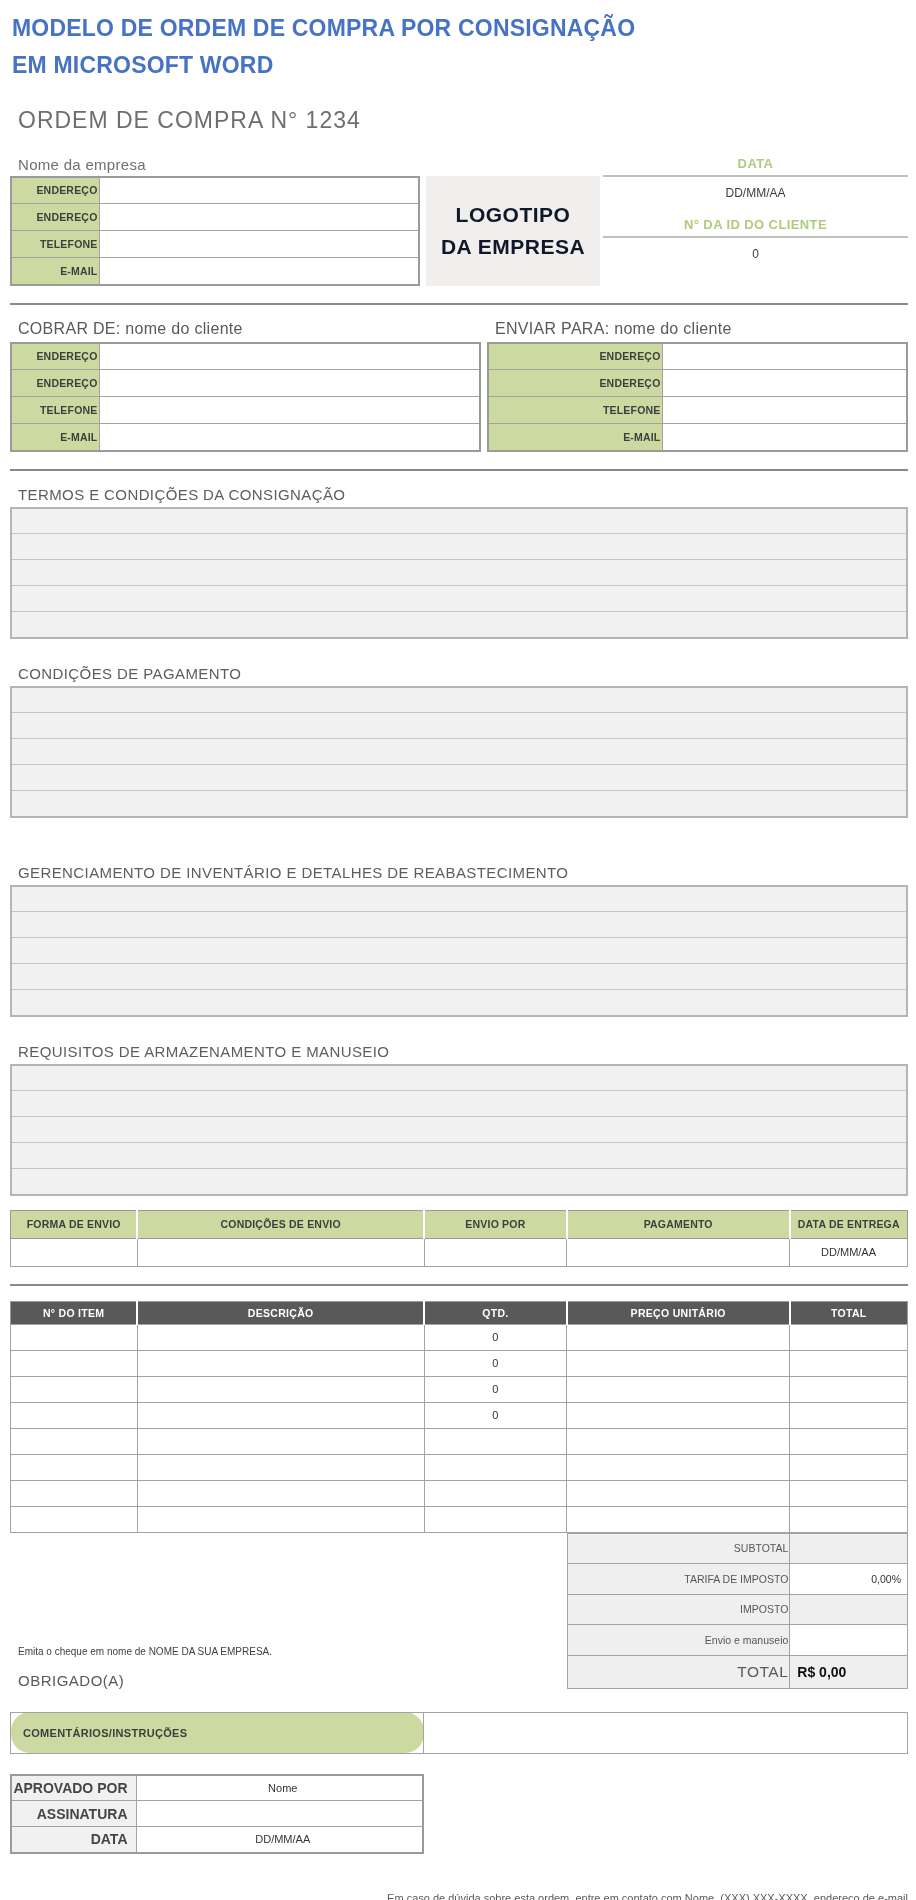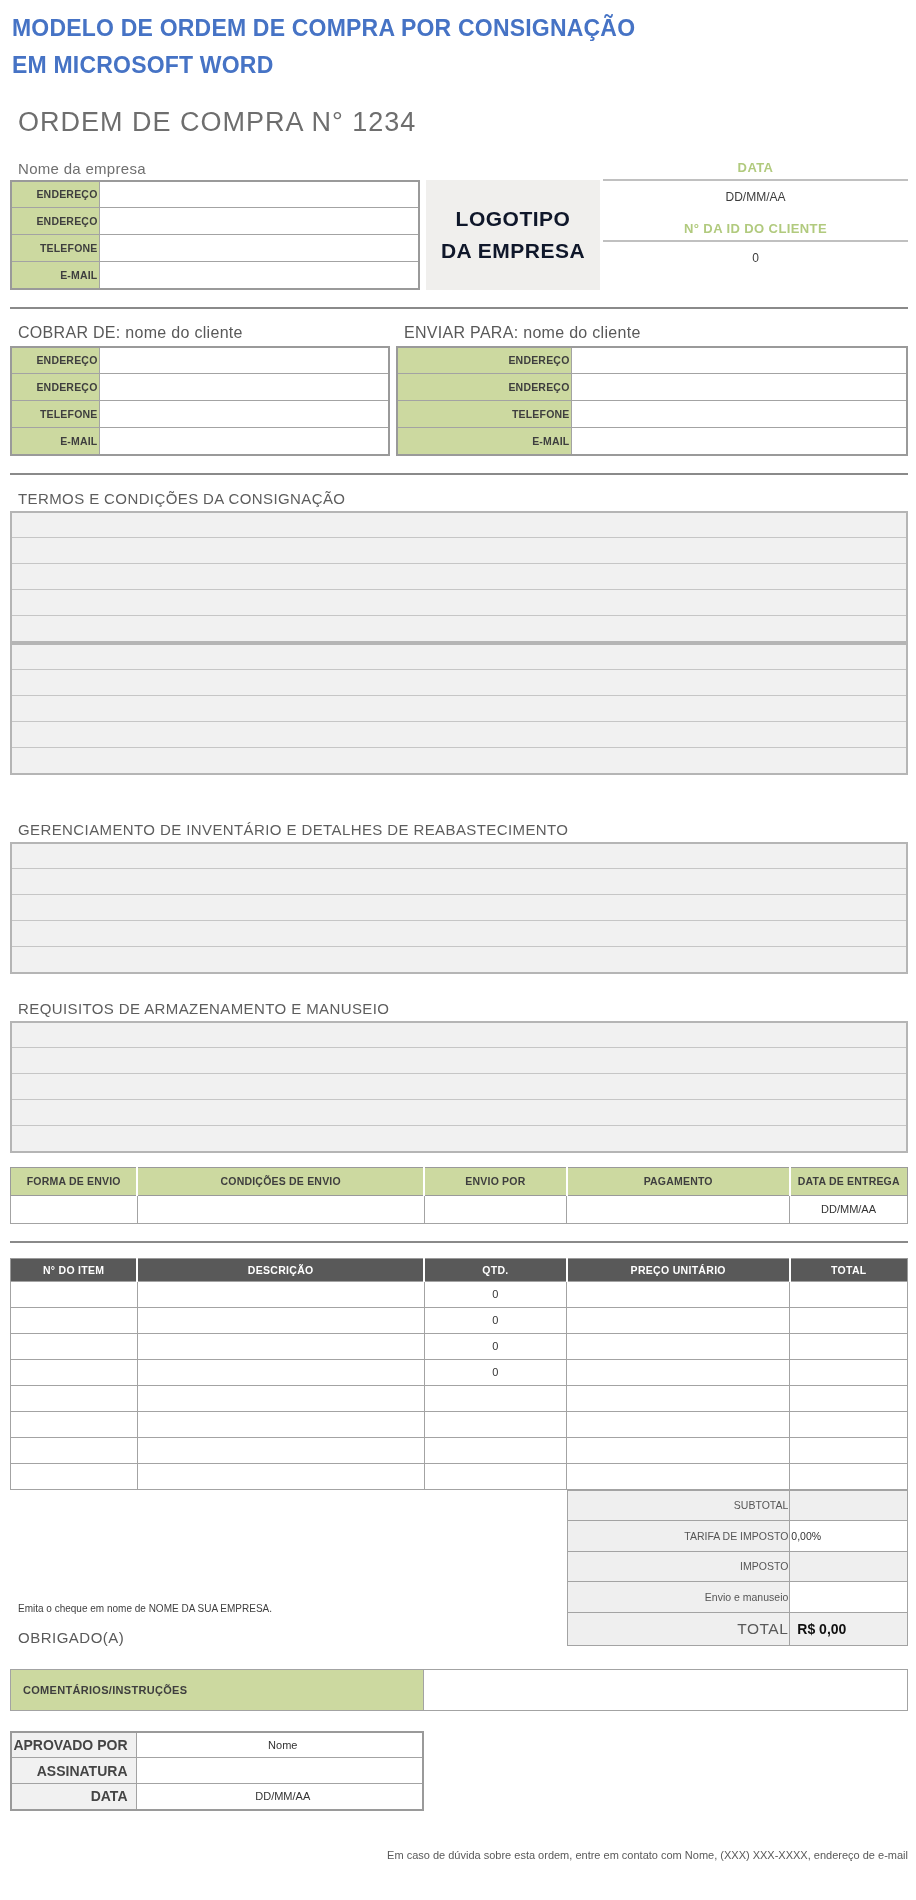--- a/index.html
+++ b/index.html
@@ -9,21 +9,21 @@
     font-family:"Liberation Sans", sans-serif;
     color:#333; overflow:hidden;
   }
   .page { padding:6px 8px 0 10px; }
 
   .title {
     color:#4673c5; font-size:23px; font-weight:bold;
     line-height:1.62; max-width:640px; margin:4px 0 0 2px; letter-spacing:0.2px;
   }
   .order-heading {
-    font-size:27px; color:#6e6e6e; font-weight:400;
+    font-size:23px; color:#6e6e6e; font-weight:400;
     letter-spacing:1px; margin:22px 0 0 8px;
   }
 
   
   .company-section { display:flex; margin-top:22px; }
   .company-left { width:410px; }
   .mini-heading { font-size:15px; color:#6f6f6f; margin:0 0 3px 8px; letter-spacing:0.3px; }
 
   table.info-table { border-collapse:collapse; width:100%; border:2px solid #9a9a9a; }
   .info-table td { height:27px; border:1px solid #a3a3a3; background:#fff; }
@@ -43,21 +43,21 @@
   .company-meta { flex:1; margin-left:3px; text-align:center; }
   .meta-label { color:#b1ca7e; font-weight:bold; font-size:13px; letter-spacing:0.4px; }
   .meta-rule { border:none; border-top:2px solid #c0c0c0; margin:4px 0 0 0; }
   .meta-value { font-size:12px; color:#3c3c3c; padding-top:9px; }
   .meta-gap { margin-top:17px; }
 
   hr.sep { border:none; border-top:2px solid #8a8a8a; margin:17px 0 15px 0; }
 
   
   .parties { display:flex; }
-  .party-left { width:380px; }
+  .party-left { width:471px; }
   .party-right { flex:1; margin-left:6px; }
   .party-heading { font-size:16px; color:#595959; margin:0 0 4px 8px; letter-spacing:0.3px; }
   .party-right .info-table td.lbl { width:174px; }
 
   
   .section-heading { font-size:15px; color:#5d5d5d; margin:26px 0 4px 8px; letter-spacing:0.4px; }
   .mt-lg { margin-top:46px; }
   table.blank-table { width:100%; border-collapse:collapse; border:2px solid #b5b5b5; }
   .blank-table td { height:26px; background:#f1f1f1; border-bottom:1px solid #c6c6c6; border-top:1px solid #fafafa; }
 
@@ -84,30 +84,30 @@
   .col-unit { width:223px; } .col-total { width:118px; }
 
   
   .totals-flex { display:flex; }
   .totals-spacer { flex:1; }
   .check-note { font-size:10px; color:#3f3f3f; margin:113px 0 0 8px; }
   .thanks { font-size:15px; color:#595959; margin:15px 0 0 8px; letter-spacing:0.5px; }
   table.totals-table { width:341px; border-collapse:collapse; border:1px solid #9a9a9a; border-top:none; }
   .totals-table td { height:27px; border:1px solid #a3a3a3; font-size:10.5px; }
   .totals-table td.tlbl { background:#efefef; color:#565656; text-align:right; width:223px; }
-  .totals-table td.tval { width:118px; background:#fff; text-align:left; padding-right:6px; color:#333; }
+  .totals-table td.tval { width:118px; background:#fff; text-align:right; padding-right:6px; color:#333; }
   .totals-table td.tval.filled { background:#efefef; }
   .totals-table tr.total-row td { height:29px; }
   .totals-table td.total-lbl { font-size:15.5px; letter-spacing:0.5px; color:#595959; background:#efefef; }
   .totals-table td.total-val { font-weight:bold; font-size:14px; color:#101010; background:#efefef; text-align:left; padding-left:7px; }
 
   
   table.comments-table { width:100%; border-collapse:collapse; margin-top:23px; border:1px solid #9a9a9a; }
   .comments-table td { height:41px; border:1px solid #a3a3a3; }
-  .comments-table td.clbl { background:#ccd9a0; width:413px; font-size:11px; font-weight:bold; color:#3e3e3e; padding-left:12px; letter-spacing:0.3px; }
+  .comments-table td.clbl { background:#ccd9a0; width:413px; font-size:11px; font-weight:bold; color:#3e3e3e; padding-left:12px; letter-spacing:0.3px;border-radius:19px; }
   .comments-table td.cval { background:#fff; }
 
   
   table.approval-table { width:414px; border-collapse:collapse; margin-top:20px; border:2px solid #9a9a9a; }
   .approval-table td { height:26px; border:1px solid #a3a3a3; }
   .approval-table td.albl { background:#f1f1f1; width:125px; font-size:14px; font-weight:bold; color:#454545; text-align:right; padding-right:8px; }
   .approval-table td.aval { background:#fff; font-size:11px; color:#333; padding-left:8px;text-align:center; }
 
   .footer-note { text-align:right; font-size:11px; color:#595959; margin-top:38px; }
 </style>
@@ -224,20 +224,21 @@
         </tr>
     <tr>
           <td></td>
         </tr>
     <tr>
           <td></td>
         </tr>
   </tbody>
     </table>
 
+  <div class="section-heading">CONDIÇÕES DE PAGAMENTO</div>
   <table class="blank-table">
     <tbody>
         <tr>
           <td></td>
         </tr>
     <tr>
           <td></td>
         </tr>
     <tr>
           <td></td>

